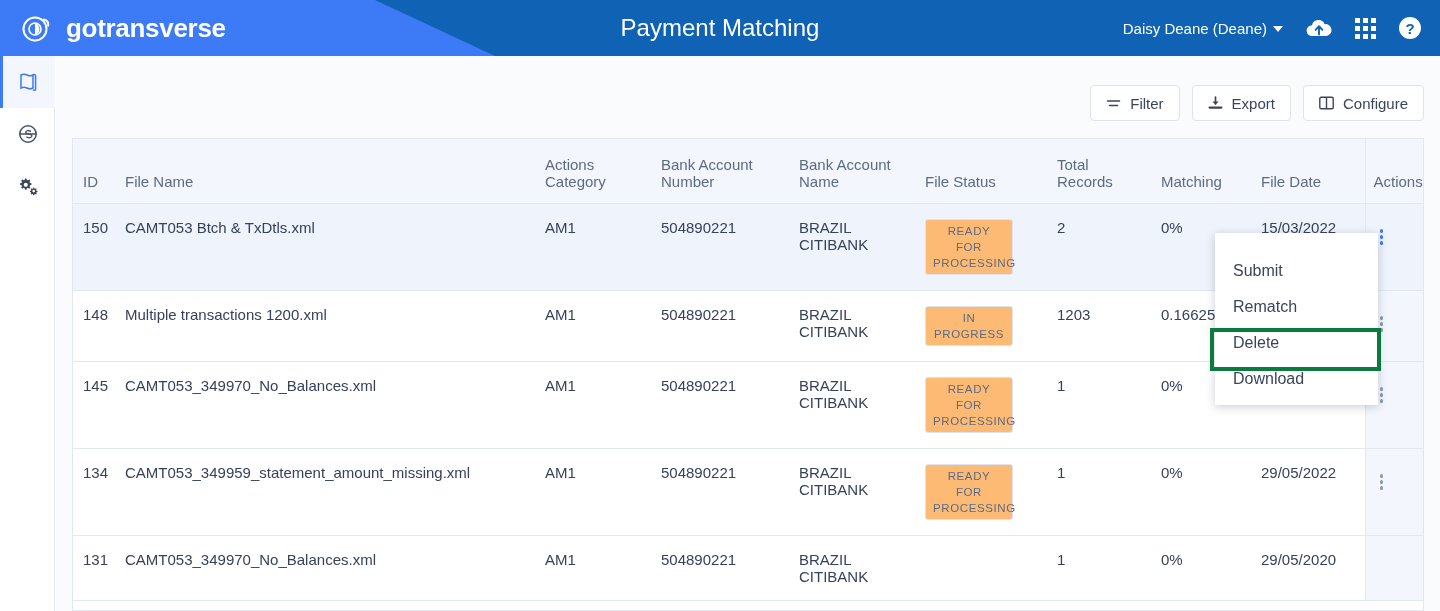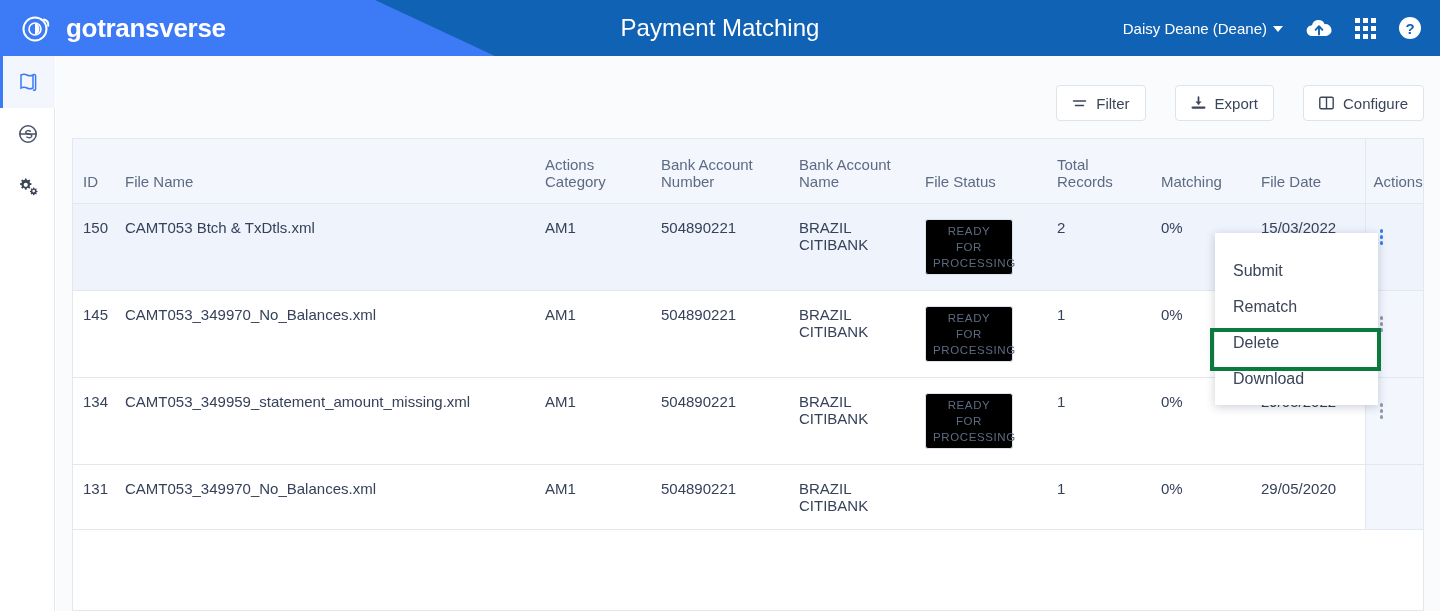--- a/index.html
+++ b/index.html
@@ -72,21 +72,21 @@
 
   
   .main {
     position: absolute; top: 56px; left: 56px;
     width: 1384px; height: 555px;
     background: #fafbfd;
   }
 
   .toolbar {
     position: absolute; right: 16px; top: 29px;
-    display: flex; gap: 29px; padding-left: 22px;
+    display: flex; gap: 12px; padding-left: 22px;
   }
   .tbtn {
     height: 36px; padding: 0 15px;
     display: flex; align-items: center; gap: 9px;
     background: #ffffff;
     border: 1px solid #dfe3eb;
     border-radius: 4px;
     color: #3b4559; font-size: 15px;
     cursor: pointer;
   }
@@ -137,21 +137,21 @@
   .c-status  { width: 132px; }
   .c-total   { width: 104px; }
   .c-comp    { width: 100px; }
   .c-date    { width: 112px; }
   .c-act     { width: 59px; }
 
   .badge {
     display: inline-block;
     border: 1px solid #dde3ee;
     border-radius: 3px;
-    background: #000000;
+    background: #fdba74;
     color: #5d6b82;
     font-size: 11.5px;
     letter-spacing: 0.6px;
     padding: 3px 7px;
     line-height: 16px;
     max-width: 88px;
     text-align: center;
   }
 
   .kebab {
@@ -336,20 +336,36 @@
             <td class="c-total">2</td>
             <td class="c-comp">0%</td>
             <td class="c-date">15/03/2022</td>
             <td class="c-act actions-col"><span class="kebab active">
                 <i></i>
                 <i></i>
                 <i></i>
               </span></td>
           </tr>
           <tr>
+            <td class="c-id">148</td>
+            <td class="c-file">Multiple transactions 1200.xml</td>
+            <td class="c-cat">AM1</td>
+            <td class="c-bnum">504890221</td>
+            <td class="c-bname">BRAZIL CITIBANK</td>
+            <td class="c-status"><span class="badge">IN PROGRESS</span></td>
+            <td class="c-total">1203</td>
+            <td class="c-comp">0.16625</td>
+            <td class="c-date"></td>
+            <td class="c-act actions-col"><span class="kebab">
+                <i></i>
+                <i></i>
+                <i></i>
+              </span></td>
+          </tr>
+          <tr>
             <td class="c-id">145</td>
             <td class="c-file">CAMT053_349970_No_Balances.xml</td>
             <td class="c-cat">AM1</td>
             <td class="c-bnum">504890221</td>
             <td class="c-bname">BRAZIL CITIBANK</td>
             <td class="c-status"><span class="badge">READY FOR PROCESSING</span></td>
             <td class="c-total">1</td>
             <td class="c-comp">0%</td>
             <td class="c-date">29/05/2020</td>
             <td class="c-act actions-col"><span class="kebab">

